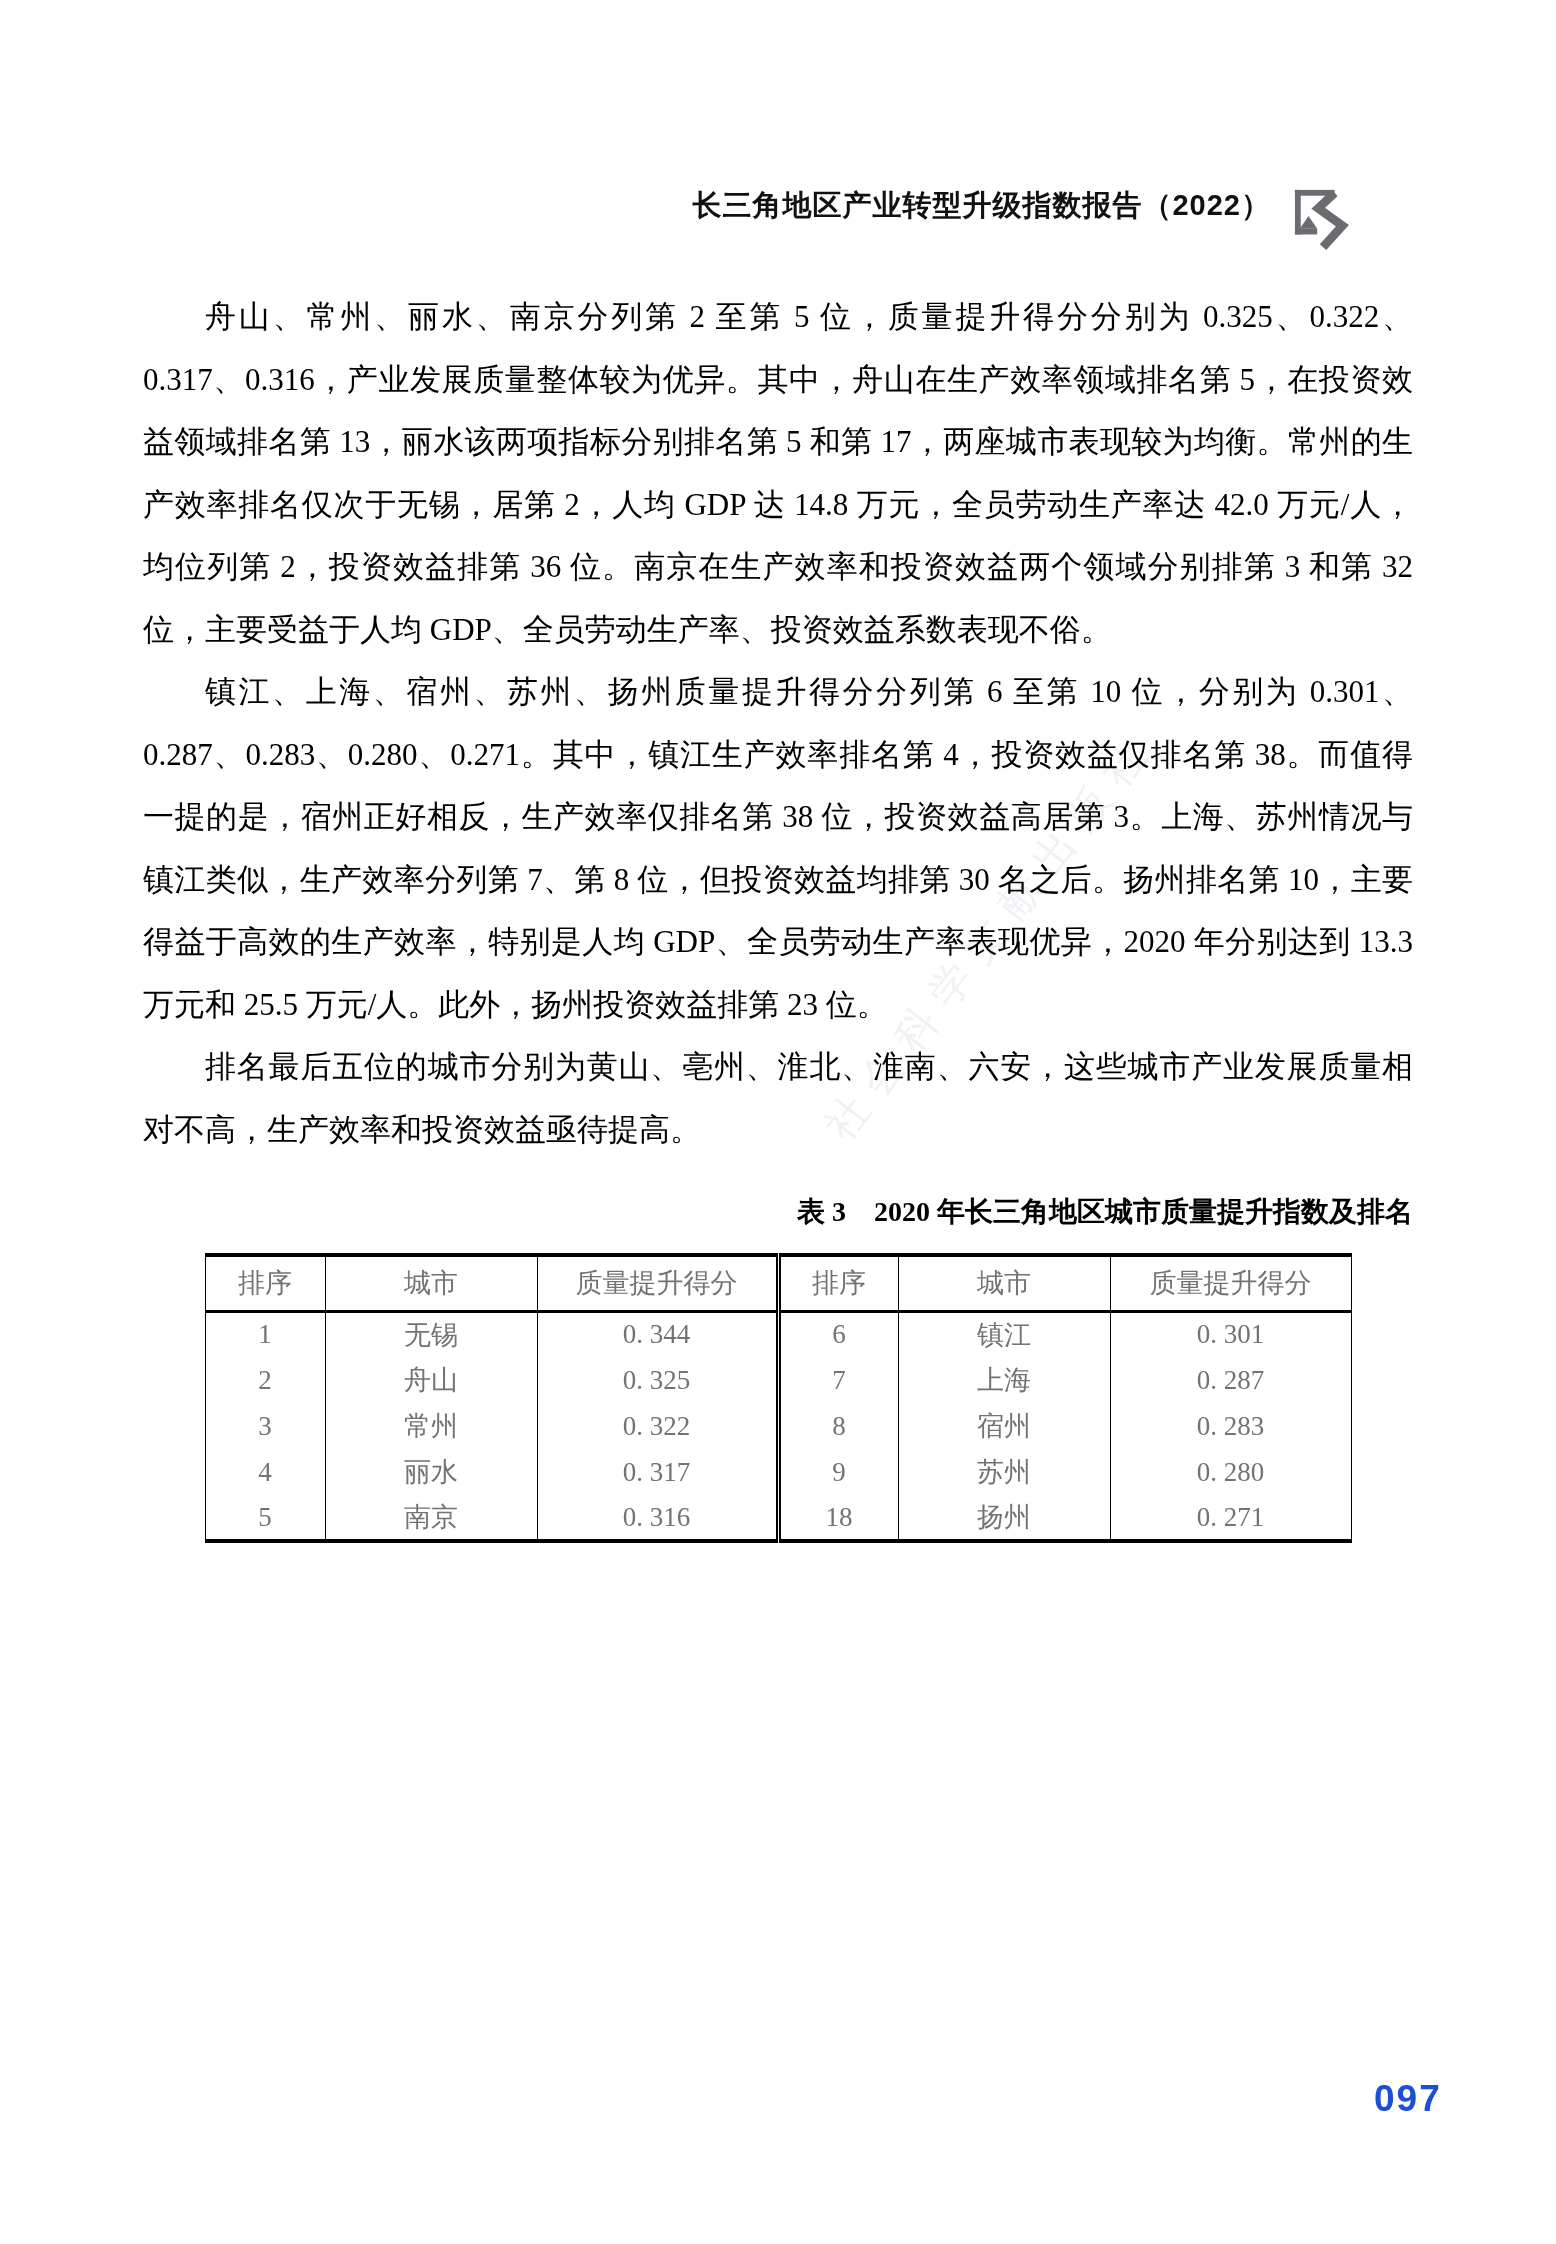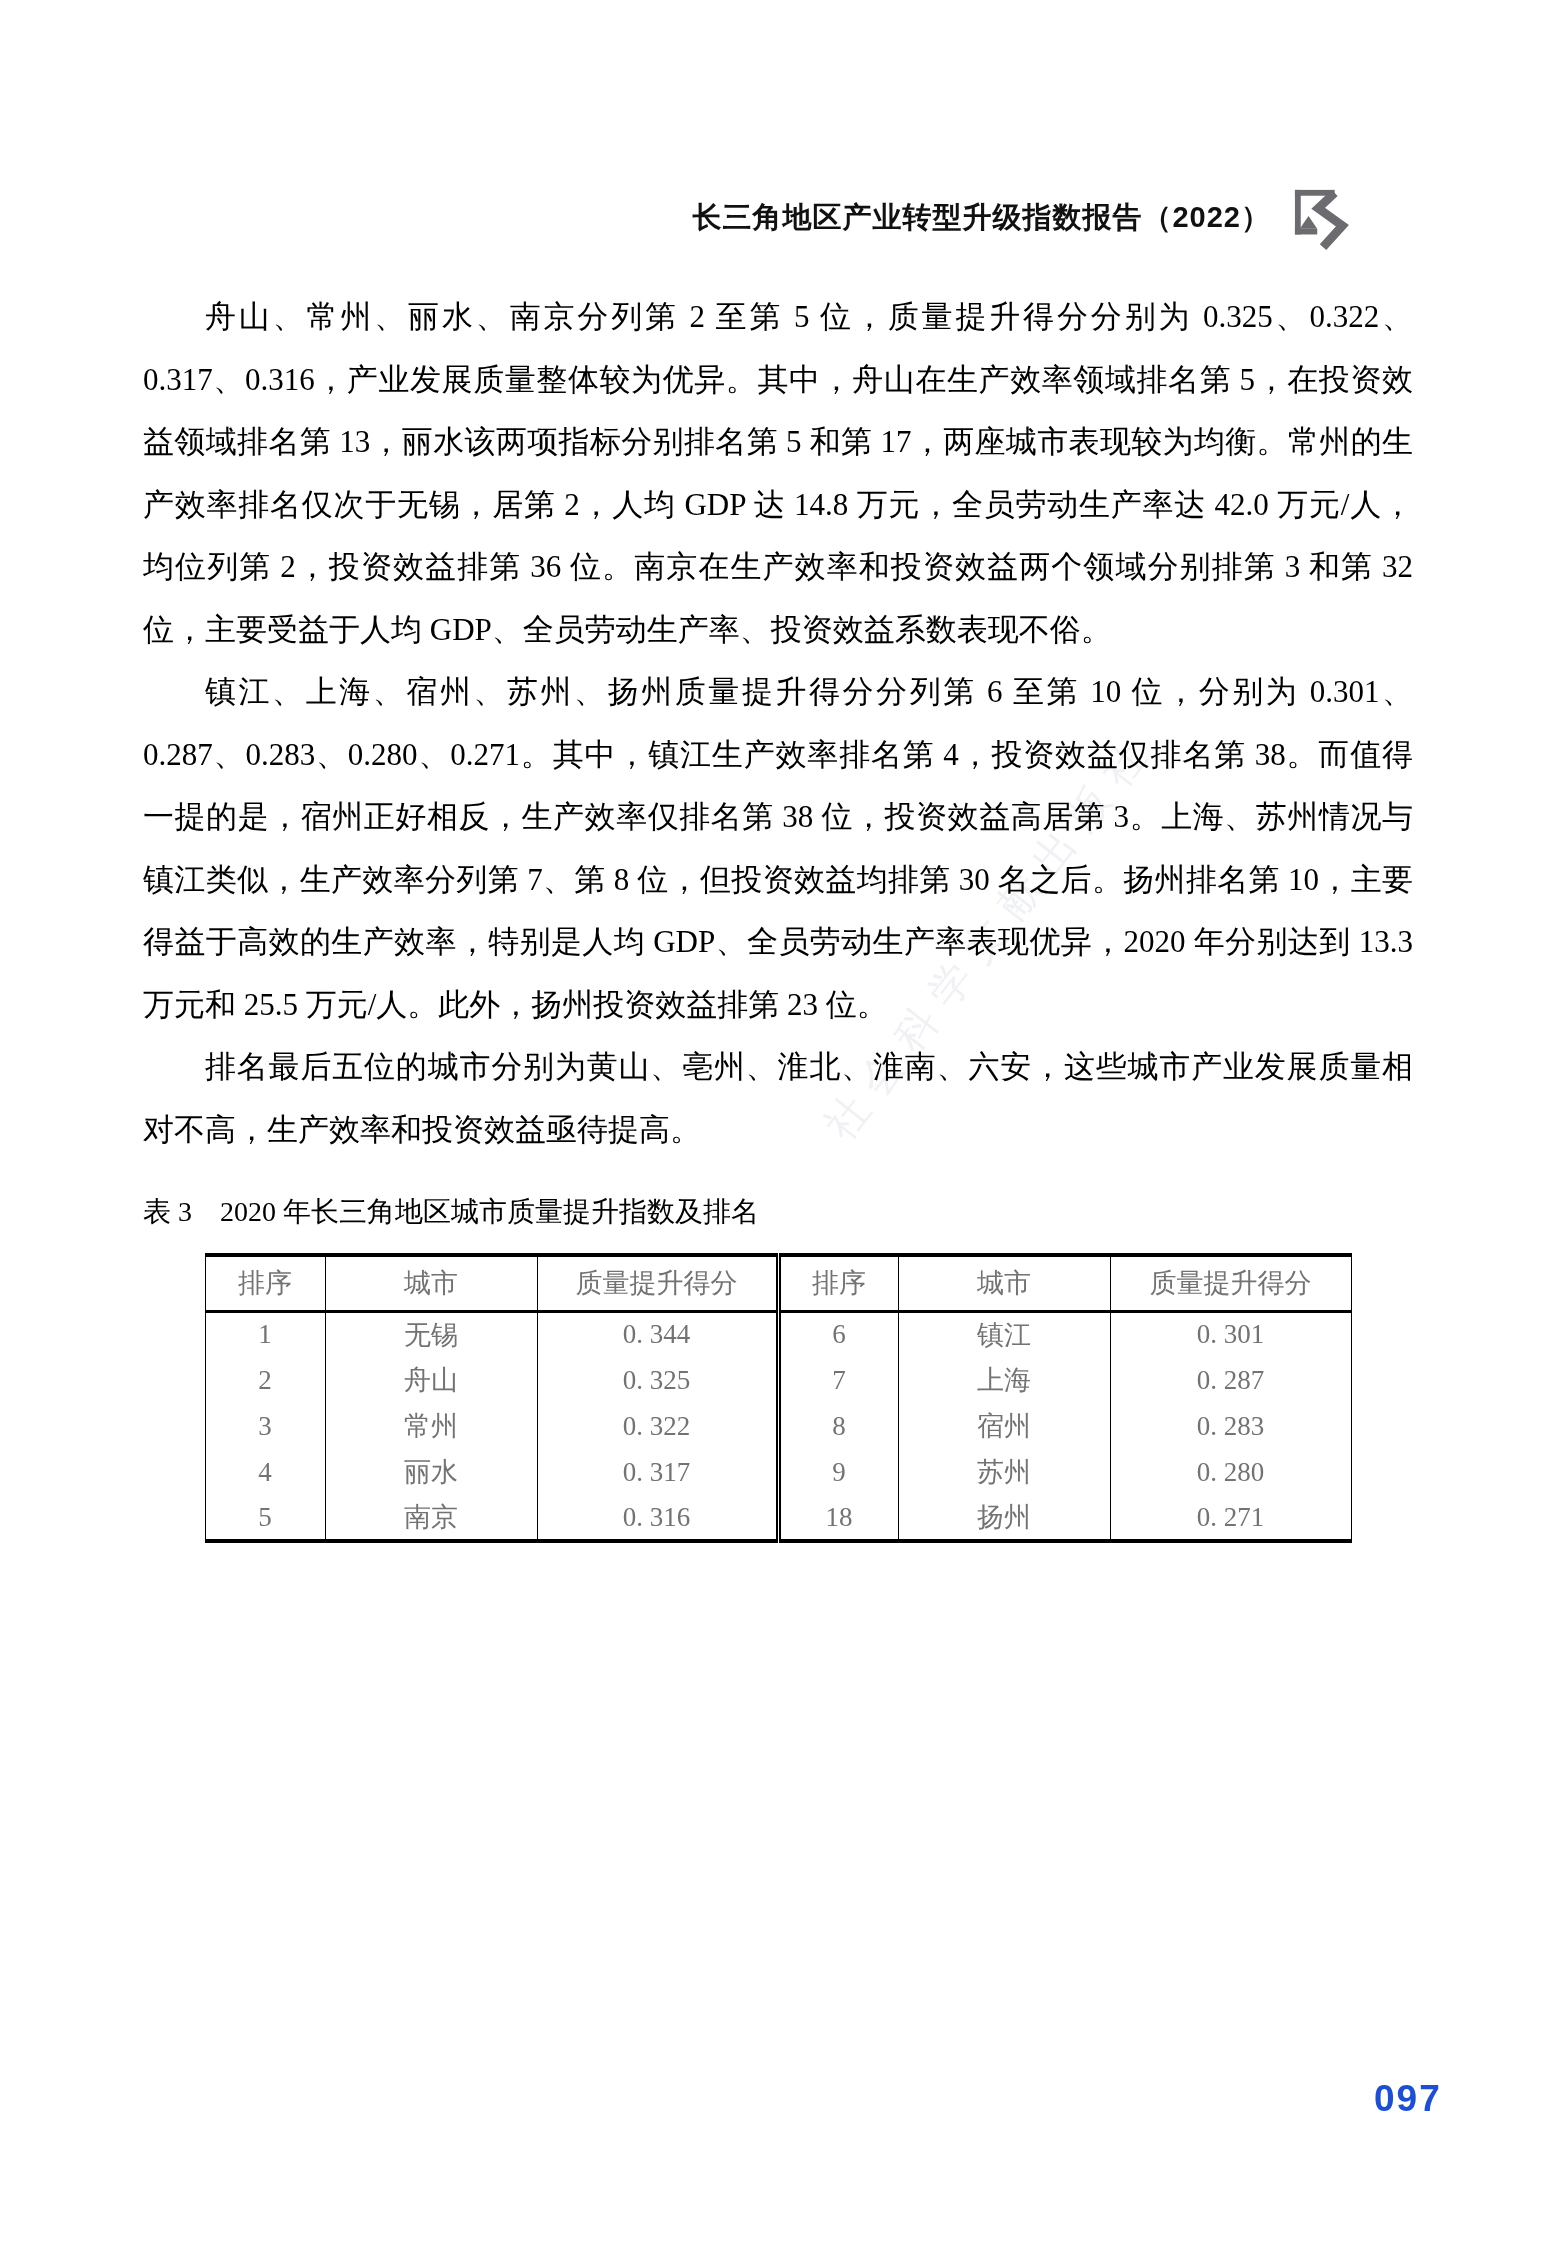--- a/index.html
+++ b/index.html
@@ -13,21 +13,20 @@
     color: #000000;
     overflow: hidden;
   }
 
   
   .header {
     position: absolute;
     top: 186px; left: 0; right: 201px;
     display: flex;
     justify-content: flex-end;
-    align-items: center;
     gap: 22px;
   }
   .header-title {
     font-family: "Liberation Sans", "DejaVu Sans", sans-serif;
     font-weight: 700;
     font-size: 29px;
     letter-spacing: 1px;
     color: #111111;
   }
   .logo { width: 62px; height: 64px; flex: 0 0 auto; }
@@ -55,22 +54,22 @@
     font-size: 31px;
     line-height: 62.5px;
     text-align: justify;
     text-indent: 2em;
     color: #000000;
   }
 
   
   .table-caption {
     margin-top: 32px;
-    text-align: left;
-    font-weight: 400;
+    text-align: right;
+    font-weight: 700;
     font-size: 28px;
     color: #000000;
   }
   .caption-gap { display: inline-block; width: 28px; }
 
   table.ranking {
     margin: 22px auto 0 auto;
     width: 1146px;
     border-collapse: collapse;
     table-layout: fixed;

